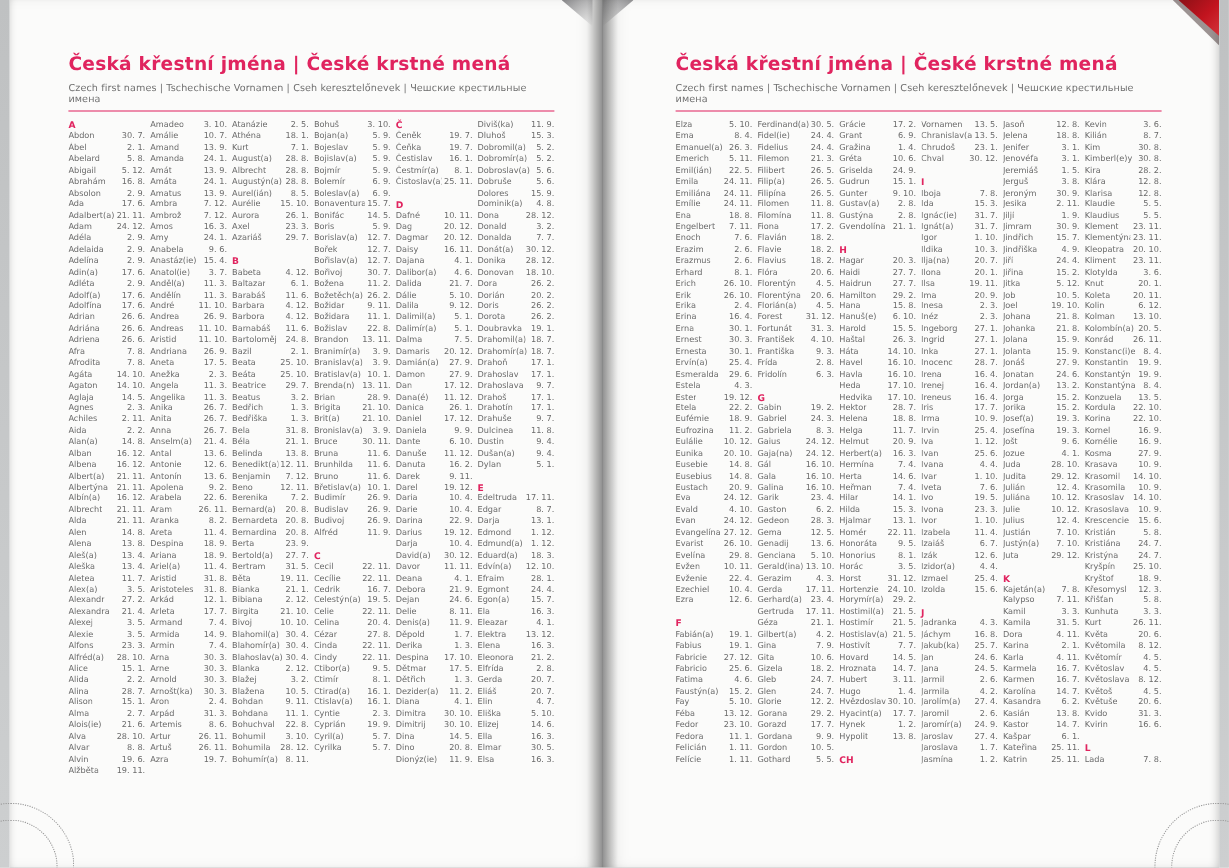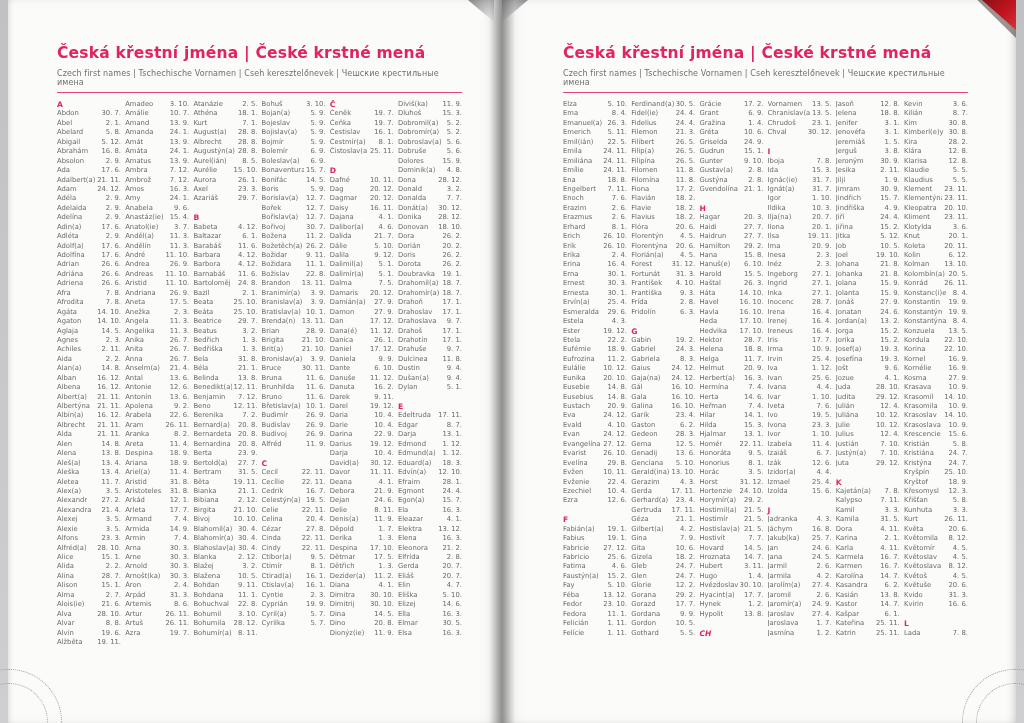--- a/index.html
+++ b/index.html
@@ -2068,21 +2068,21 @@
             </div>
             <div class="row">
               <span class="nm">Hynek</span>
               <span class="dt">1. 2.</span>
             </div>
             <div class="row">
               <span class="nm">Hypolit</span>
               <span class="dt">13. 8.</span>
             </div>
             <div class="row blank"></div>
-            <div class="row hdr" style="color: rgb(224, 36, 95); font-style: italic;">CH</div>
+            <div class="row hdr" style="color: rgb(224, 36, 95);">CH</div>
           </div>
           <div class="col">
             <div class="row">
               <span class="nm">Vornamen</span>
               <span class="dt">13. 5.</span>
             </div>
             <div class="row">
               <span class="nm">Chranislav(a)</span>
               <span class="dt">13. 5.</span>
             </div>

